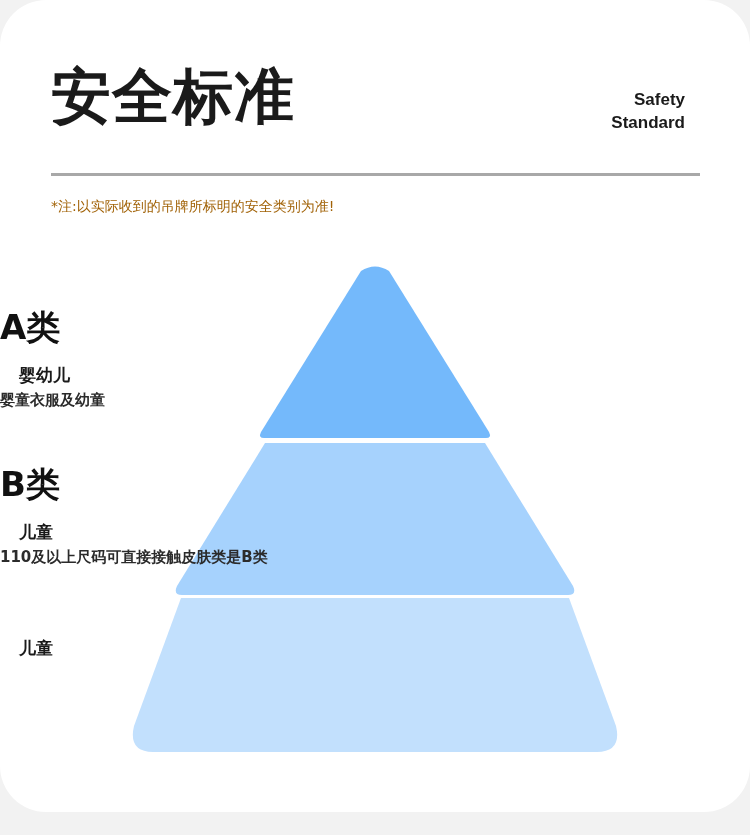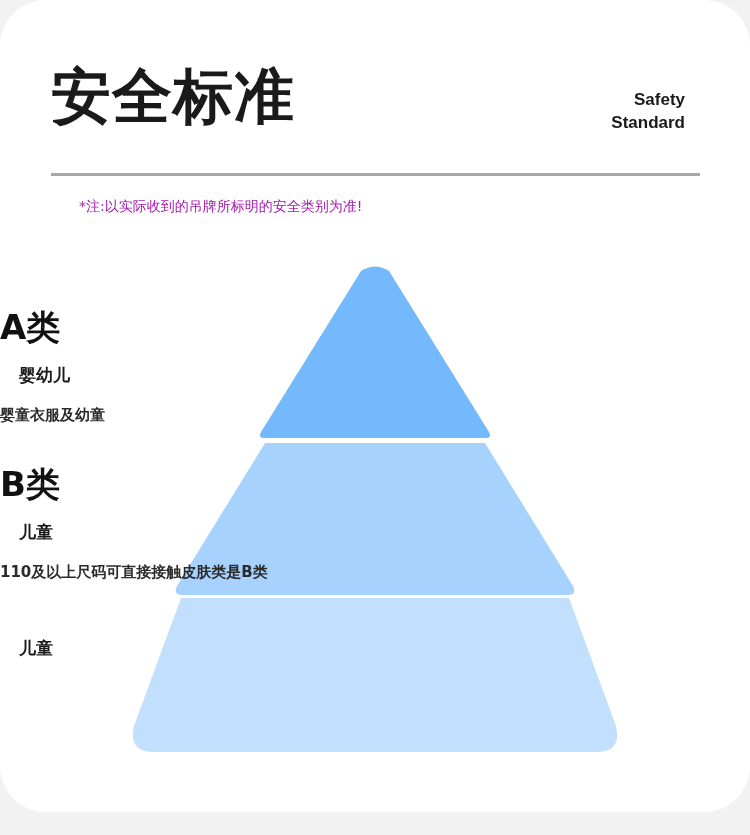--- a/index.html
+++ b/index.html
@@ -138,21 +138,21 @@
     padding: 8px 19px;
     height: 30px;
     line-height: 30px;
     font-size: 17px;
     font-weight: 700;
     color: #1a1a1a;
     font-family: "DejaVu Sans", "Liberation Sans", sans-serif;
   }
 
   .tier-desc {
-    margin-top: 22px;
+    margin-top: 7px;
     font-size: 15px;
     line-height: 22px;
     font-weight: 700;
     color: #2b2b2b;
     font-family: "DejaVu Sans", "Liberation Sans", sans-serif;
   }
 </style>
 </head>
 <body style="background: rgb(242, 242, 242);">
 
@@ -161,21 +161,21 @@
   <div class="header">
     <div class="title-cn">安全标准</div>
     <div class="title-en">
       <div>Safety</div>
       <div>Standard</div>
     </div>
   </div>
 
   <div class="divider" style="background: rgb(168, 168, 168);"></div>
 
-  <div class="note" style="color: #a21caf; margin-left: 28px;">*注:以实际收到的吊牌所标明的安全类别为准!</div>
+  <div class="note" style="color: #a16207;">*注:以实际收到的吊牌所标明的安全类别为准!</div>
 
   <div class="pyramid">
 
     <div class="tier tier-a">
       <svg class="tier-shape" viewBox="0 0 750 176" preserveAspectRatio="none">
         <path id="shape-a" d="M 361 9 Q 375 0 389 9 L 489 170 Q 492 176 486 176 L 264 176 Q 258 176 261 170 Z" fill="#74b9fb"></path>
       </svg>
       <div class="tier-content">
         <div class="tier-label">A类</div>
         <div class="tier-badge-row">

